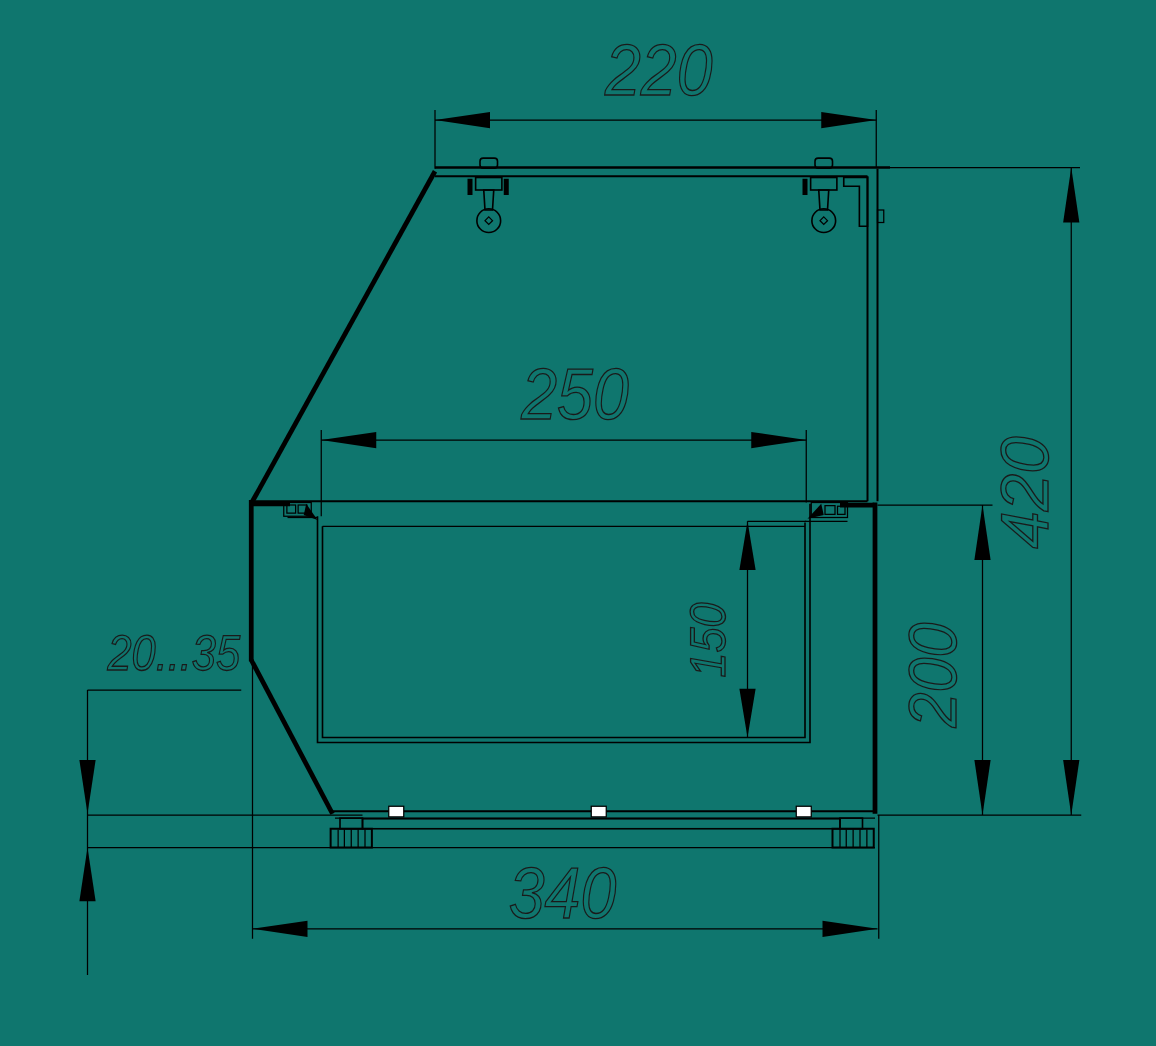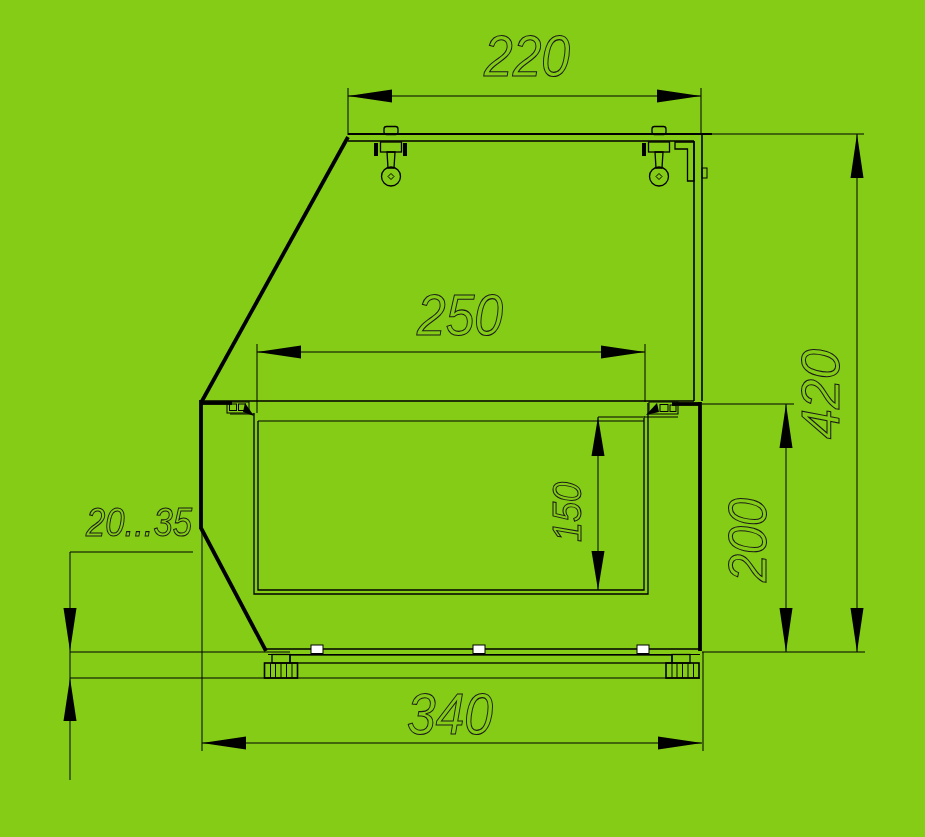--- a/index.html
+++ b/index.html
@@ -4,21 +4,21 @@
 <style>
   html, body {
     margin: 0;
     padding: 0;
     background: #ffffff;
     font-family: "Liberation Sans", sans-serif;
   }
   .canvas-wrap {
     width: 925px;
     height: 837px;
-    background: #84cc16;
+    background: #0f766e;
     position: relative;
     overflow: hidden;
   }
   svg { display: block; }
   
   .ln   { stroke: #000; fill: none; stroke-width: 1;   }
   .ln13 { stroke: #000; fill: none; stroke-width: 1.3; }
   .ln15 { stroke: #000; fill: none; stroke-width: 1.6; }
   .ln2  { stroke: #000; fill: none; stroke-width: 2;   }
   .thick{ stroke: #000; fill: none; stroke-width: 3.8; }

